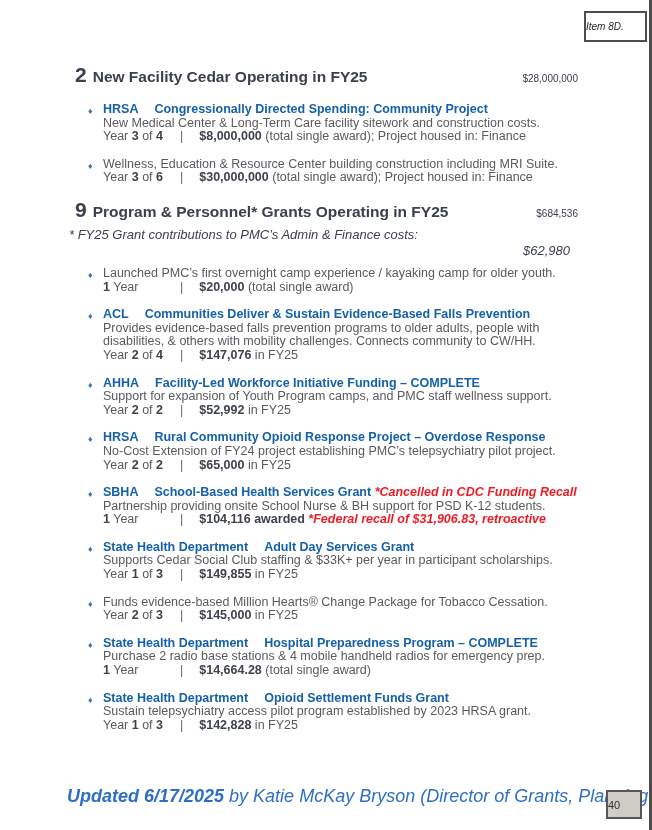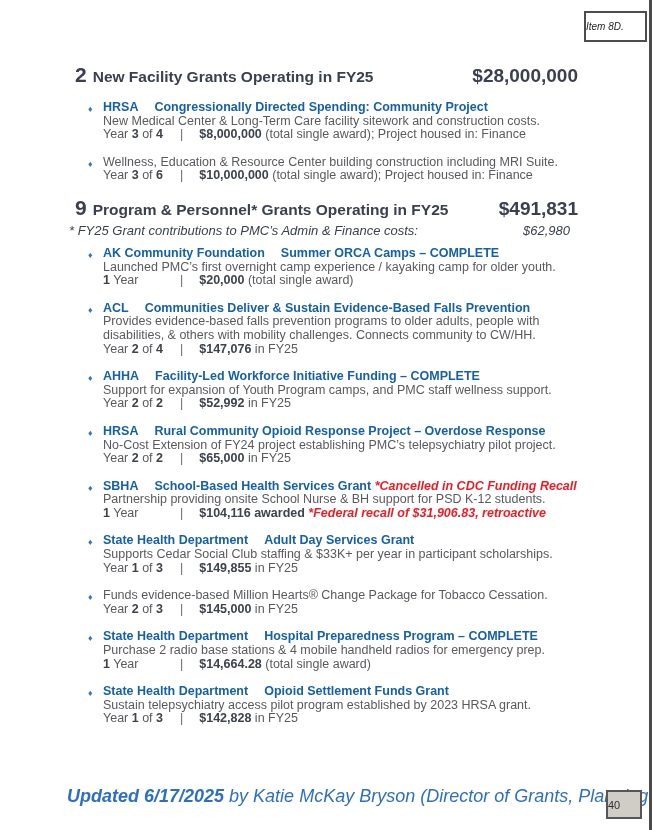--- a/index.html
+++ b/index.html
@@ -13,26 +13,26 @@
     position:absolute; top:11px; left:584px; width:59px; height:27px;
     border:2px solid #4d4d4f; display:flex; align-items:center; justify-content:flex-start;
     font-style:italic; font-size:10px; color:#1f1f23; background:#fff;
   }
 
   .content { position:absolute; top:64px; left:75px; width:503px; }
 
   .sec-header { display:flex; align-items:baseline; color:#3b404e; line-height:22px; white-space:nowrap; }
   .sec-count  { font-size:21px; font-weight:700; }
   .sec-title  { font-size:15.5px; font-weight:700; margin-left:6px; }
-  .sec-amount { margin-left:auto; font-size:19px; font-weight:700; }
+  .sec-amount { margin-left:auto; font-size:10px; font-weight:400; }
 
   .sec2 { margin-top:6px; }
   .sec-note {
     display:flex; align-items:baseline; font-style:italic; font-size:13px;
-    color:#3b404e; line-height:16px; margin:2px 0 0 -6px;
+    color:#3b404e; line-height:16px; margin:2px 0 0 -6px;flex-direction:column;
   }
   .sec-note .namt { margin-left:auto; margin-right:8px; }
 
   .grants  { margin-top:13px; }
   .grants2 { margin-top:8px; }
 
   .grant  { display:flex; margin-bottom:14px; }
   .bullet { width:15px; margin-left:13px; flex:none; color:#3a76b4; font-size:9px; line-height:14px; padding-top:1px; }
   .g-body { flex:1; font-size:12.5px; line-height:13.6px; color:#595a5e; }
   .g-title { font-weight:700; color:#1561a9; }
@@ -60,61 +60,60 @@
   <div class="edge-right"></div>
 
   <div class="item-box">
     <span>Item 8D.</span>
   </div>
 
   <div class="content">
 
     <div class="sec-header">
       <span class="sec-count">2</span>
-      <span class="sec-title">New Facility Grants Operating in FY25</span>
+      <span class="sec-title">New Facility Cedar Operating in FY25</span>
       <span class="sec-amount">$28,000,000</span>
     </div>
 
     <div class="grants">
 
       <div class="grant">
         <span class="bullet">♦</span>
         <div class="g-body">
           <div class="g-title"><span class="funder">HRSA</span><span>Congressionally Directed Spending: Community Project</span></div>
           <div class="g-desc">New Medical Center &amp; Long-Term Care facility sitework and construction costs.</div>
           <div class="g-year"><span class="ycol"><span>Year </span><b>3</b><span> of </span><b>4</b></span><span class="pipe">|</span><span class="amtgrp"><b class="amt">$8,000,000</b><span> (total single award); Project housed in: Finance</span></span></div>
         </div>
       </div>
 
       <div class="grant">
         <span class="bullet">♦</span>
         <div class="g-body">
           <div class="g-desc">Wellness, Education &amp; Resource Center building construction including MRI Suite.</div>
-          <div class="g-year"><span class="ycol"><span>Year </span><b>3</b><span> of </span><b>6</b></span><span class="pipe">|</span><span class="amtgrp"><b class="amt">$10,000,000</b><span> (total single award); Project housed in: Finance</span></span></div>
+          <div class="g-year"><span class="ycol"><span>Year </span><b>3</b><span> of </span><b>6</b></span><span class="pipe">|</span><span class="amtgrp"><b class="amt">$30,000,000</b><span> (total single award); Project housed in: Finance</span></span></div>
         </div>
       </div>
     </div>
 
     <div class="sec2">
       <div class="sec-header">
         <span class="sec-count">9</span>
         <span class="sec-title">Program &amp; Personnel* Grants Operating in FY25</span>
-        <span class="sec-amount">$491,831</span>
+        <span class="sec-amount">$684,536</span>
       </div>
       <div class="sec-note">
         <span>* FY25 Grant contributions to PMC’s Admin &amp; Finance costs:</span>
         <span class="namt">$62,980</span>
       </div>
 
       <div class="grants grants2">
 
         <div class="grant">
           <span class="bullet">♦</span>
           <div class="g-body">
-            <div class="g-title"><span class="funder">AK Community Foundation</span><span>Summer ORCA Camps – COMPLETE</span></div>
             <div class="g-desc">Launched PMC’s first overnight camp experience / kayaking camp for older youth.</div>
             <div class="g-year"><span class="ycol"><span></span><b>1</b><span> Year</span><b></b></span><span class="pipe">|</span><span class="amtgrp"><b class="amt">$20,000</b><span> (total single award)</span></span></div>
           </div>
         </div>
 
         <div class="grant">
           <span class="bullet">♦</span>
           <div class="g-body">
             <div class="g-title"><span class="funder">ACL</span><span>Communities Deliver &amp; Sustain Evidence-Based Falls Prevention</span></div>
             <div class="g-desc">Provides evidence-based falls prevention programs to older adults, people with disabilities, &amp; others with mobility challenges. Connects community to CW/HH.</div>

